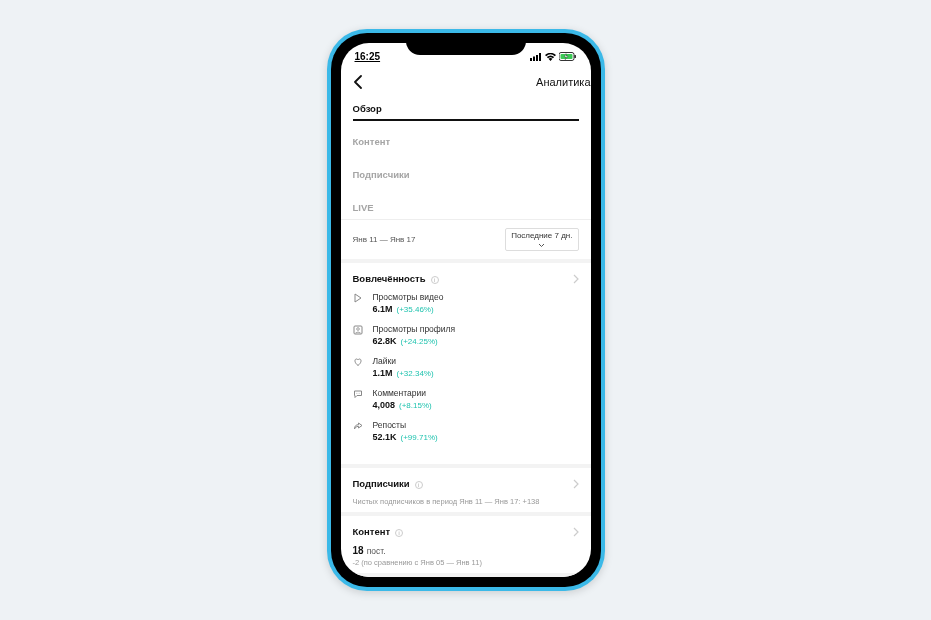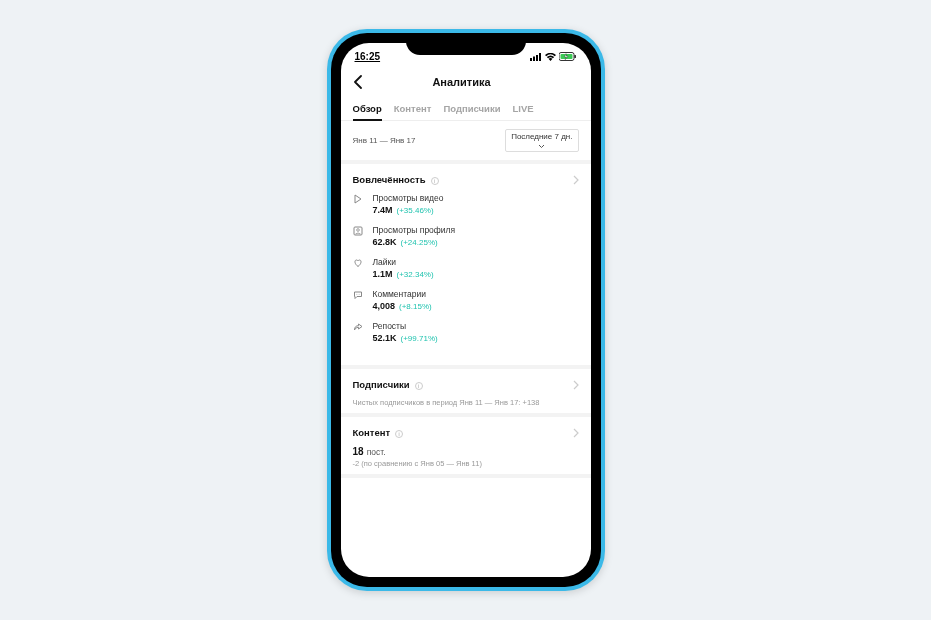--- a/index.html
+++ b/index.html
@@ -66,32 +66,33 @@
   .status-right svg { display: block; }
   .nav-header {
     display: flex;
     align-items: center;
     padding: 6px 12px 8px;
     position: relative;
   }
   .back-btn { width: 18px; height: 18px; display:flex; align-items:center; }
   .nav-title {
     position: absolute;
-    left: 0; right: 8px;
-    text-align: center;
+    left: 0; right: 0;
+    text-align: right;
     font-size: 11px;
-    font-weight: 700;
+    font-weight: 400;
     color: #111;
     pointer-events: none;
   }
   .tabs {
     display: flex;
     gap: 12px;
     padding: 0 12px;
     border-bottom: 1px solid #eee;
+    flex-direction: column;
   }
   .tab {
     font-size: 9.5px;
     font-weight: 600;
     color: #a5a5a5;
     padding: 4px 0 6px;
     position: relative;
   }
   .tab.active { color: #111; }
   .tab.active::after {
@@ -268,21 +269,21 @@
 
           <div class="metric">
             <div class="metric-icon">
                 <svg width="10" height="10" viewBox="0 0 10 10">
                   <path d="M2 1 L8 5 L2 9 Z" fill="none" stroke="#888" stroke-width="1" stroke-linejoin="round"></path>
                 </svg>
               </div>
             <div class="metric-body">
               <div class="metric-label">Просмотры видео</div>
               <div class="metric-value-row">
-                <span class="metric-value">7.4M</span>
+                <span class="metric-value">6.1M</span>
                 <span class="metric-change">(+35.46%)</span>
               </div>
             </div>
           </div>
 
           <div class="metric">
             <div class="metric-icon">
                 <svg width="10" height="10" viewBox="0 0 10 10">
                   <rect x="1" y="1" width="8" height="8" rx="1" fill="none" stroke="#888" stroke-width="1"></rect>
                   <circle cx="5" cy="4" r="1.3" fill="none" stroke="#888" stroke-width="0.8"></circle>

